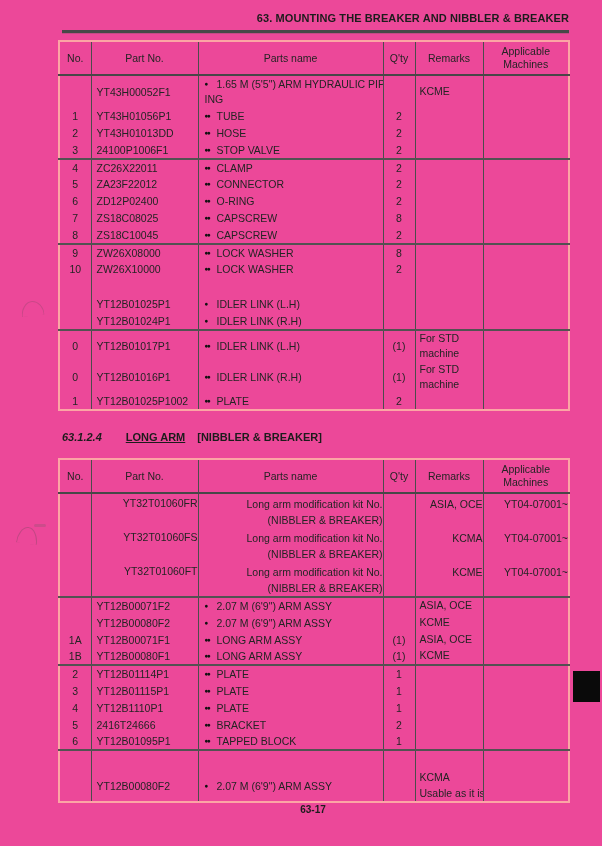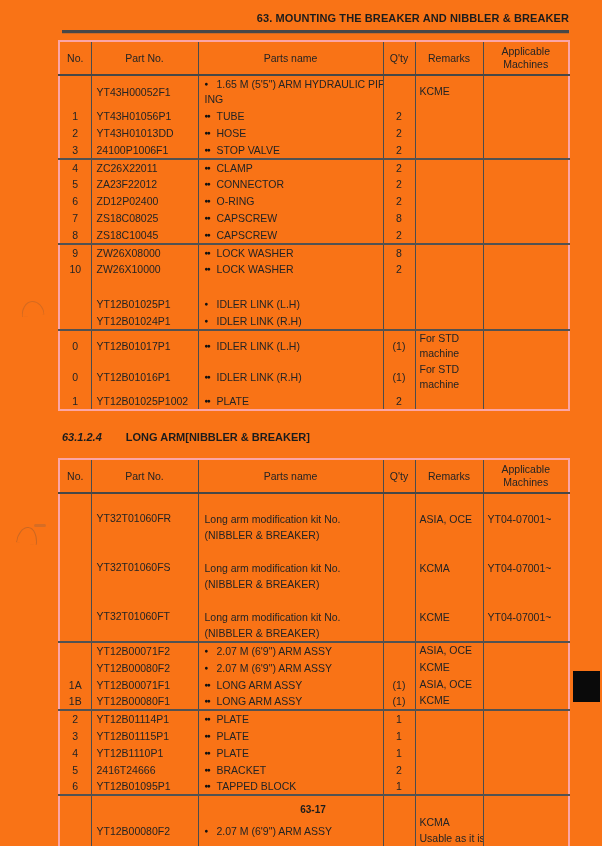--- a/index.html
+++ b/index.html
@@ -1,20 +1,20 @@
 <!DOCTYPE html>
 <html><head>
 <meta charset="utf-8">
 <style>
   * { margin:0; padding:0; box-sizing:border-box; }
   html,body { width:602px; height:846px; }
   body { background:#e8e8e6; }
   .doc {
     position:relative; width:602px; height:846px; overflow:hidden;
-    background:#f97316;
+    background:#ec4899;
     font-family:"Liberation Sans", sans-serif;
     color:#242424;
   }
   .header-title {
     position:absolute; top:12px; right:33px;
     font-size:11px; font-weight:bold; color:#1c1c1c; letter-spacing:0.1px;
   }
   .header-rule {
     position:absolute; top:30px; left:62px; width:507px; height:3px;
     background:#484848; box-shadow:0 1px 0 rgba(80,80,80,.25);
@@ -48,28 +48,28 @@
   td.part{ padding-left:5px; white-space:nowrap;margin-left:32px; }
   td.name{ padding-left:6px; }
   td.qty { text-align:center; }
   td.rem { padding-left:4px; }
   td.app { padding-left:4px; }
   .nline { line-height:15.5px; white-space:nowrap; }
   .mark {
     display:inline-block; min-width:12px;
     font-size:6.5px; letter-spacing:-1.5px; vertical-align:1.5px; color:#111;
   }
-  tbody.vtop td { vertical-align:top; padding-top:18px; }
+  tbody.vtop td { vertical-align:top; padding-top:3px;text-align:right; }
   tr.spacer td { border-top:none; border-bottom:none; }
   .section-heading {
     position:absolute; left:62px; top:431px;
     font-size:11px; font-weight:bold; color:#1c1c1c;
   }
   .section-heading .sec-no { margin-right:24px;font-style:italic; }
-  .section-heading .sec-title { margin-right:0; }
+  .section-heading .sec-title { margin-right:12px;text-decoration:underline; }
   .tab-marker {
     position:absolute; left:573px; top:671px; width:27px; height:31px;
     background:#0a0a0a;
   }
   .page-number {
     position:absolute; left:58px; top:804px; width:510px;
     text-align:center; font-size:10px; font-weight:bold; color:#1c1c1c;
   }
   .pen-mark { position:absolute; pointer-events:none; }
   .pen-mark-1 {

